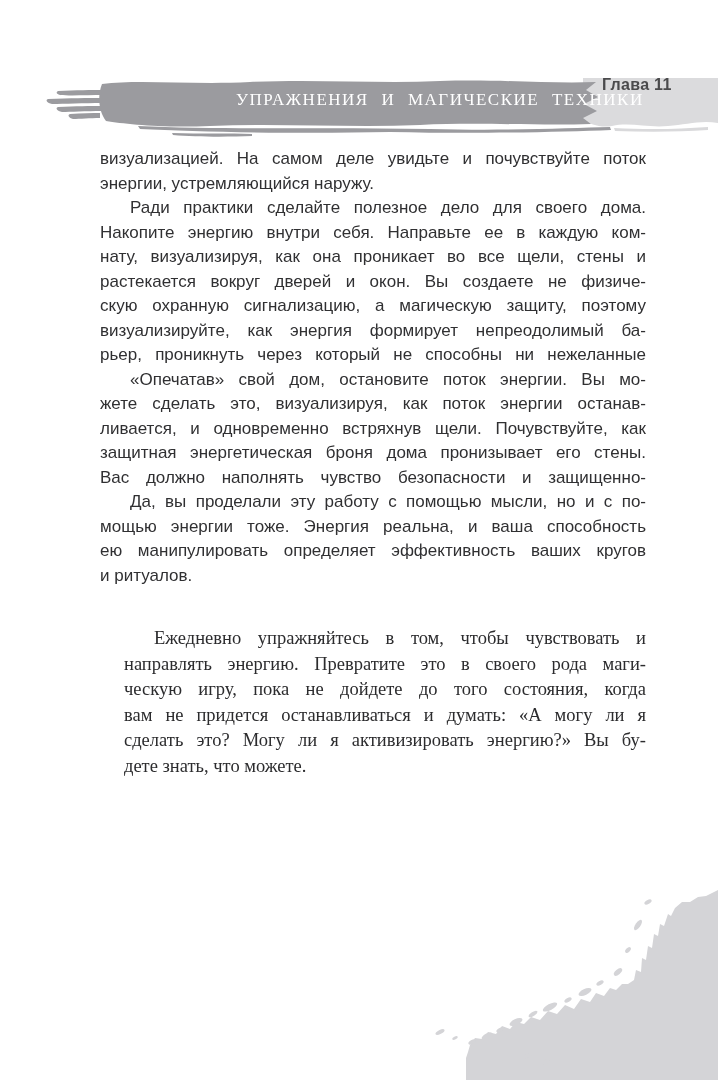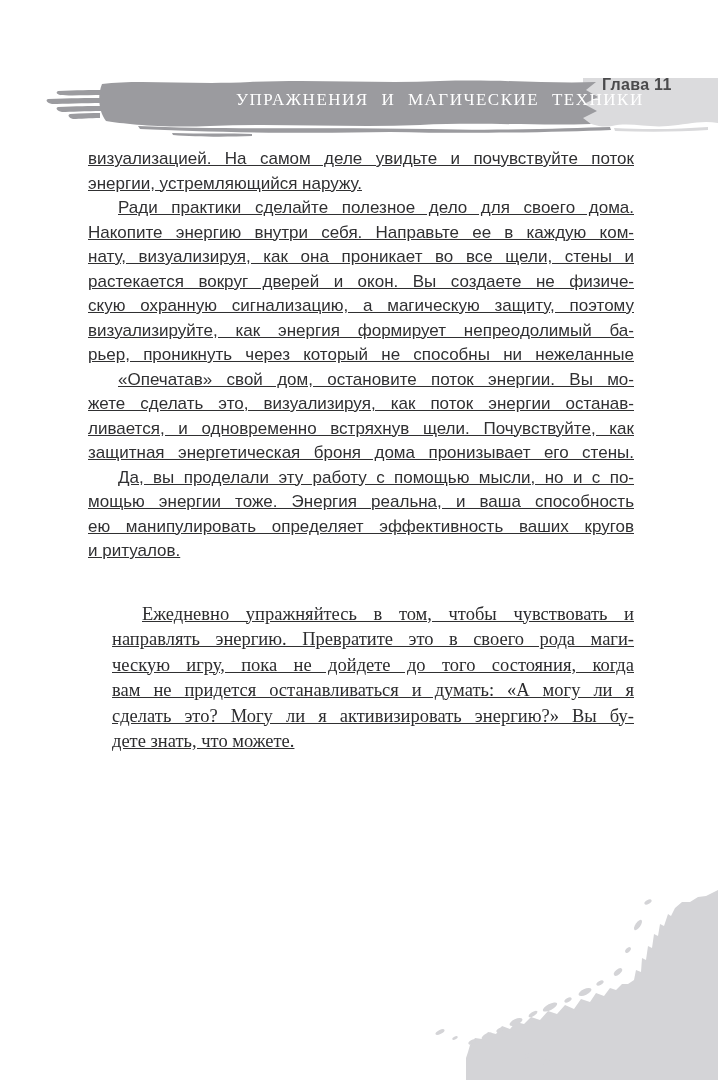--- a/index.html
+++ b/index.html
@@ -42,25 +42,24 @@
     top: 76px;
     font-family: "Liberation Sans", sans-serif;
     font-size: 16px;
     font-weight: bold;
     letter-spacing: 0.3px;
     color: var(--chapter_label_color);
     white-space: nowrap;
   }
   .text-block {
     position: absolute;
-    left: 88px;
+    left: 100px;
     top: 147px;
     width: 546px;
     color: var(--body_text);
-    text-decoration: underline;
   }
   .paragraph { margin: 0; }
   .paragraph.gap-before { margin-top: 38px; }
   .paragraph.sans .line {
     font-family: "Liberation Sans", sans-serif;
     font-size: 17px;
     line-height: 24.5px;
   }
   .paragraph.serif .line {
     font-family: "Liberation Serif", serif;
@@ -117,20 +116,21 @@
         <div class="line">растекается вокруг дверей и окон. Вы создаете не физиче-</div>
         <div class="line">скую охранную сигнализацию, а магическую защиту, поэтому</div>
         <div class="line">визуализируйте, как энергия формирует непреодолимый ба-</div>
         <div class="line">рьер, проникнуть через который не способны ни нежеланные</div>
       </div>
       <div class="paragraph sans">
         <div class="line indent">«Опечатав» свой дом, остановите поток энергии. Вы мо-</div>
         <div class="line">жете сделать это, визуализируя, как поток энергии останав-</div>
         <div class="line">ливается, и одновременно встряхнув щели. Почувствуйте, как</div>
         <div class="line">защитная энергетическая броня дома пронизывает его стены.</div>
+        <div class="line">Вас должно наполнять чувство безопасности и защищенно-</div>
       </div>
       <div class="paragraph sans">
         <div class="line indent">Да, вы проделали эту работу с помощью мысли, но и с по-</div>
         <div class="line">мощью энергии тоже. Энергия реальна, и ваша способность</div>
         <div class="line">ею манипулировать определяет эффективность ваших кругов</div>
         <div class="line last">и ритуалов.</div>
       </div>
       <div class="paragraph serif gap-before">
         <div class="line indent">Ежедневно упражняйтесь в том, чтобы чувствовать и</div>
         <div class="line">направлять энергию. Превратите это в своего рода маги-</div>

